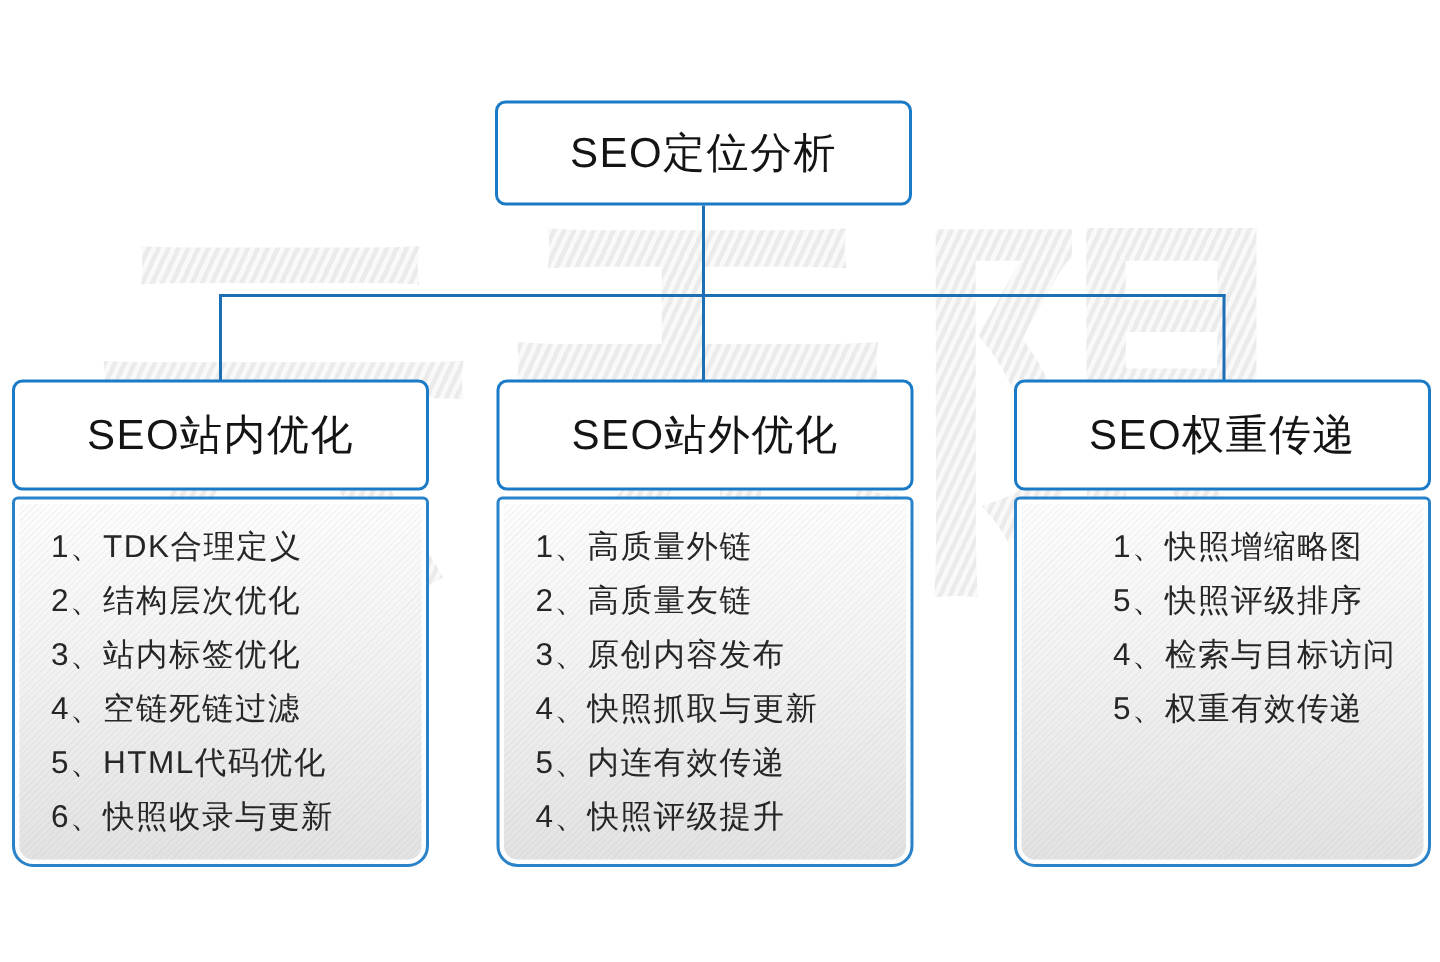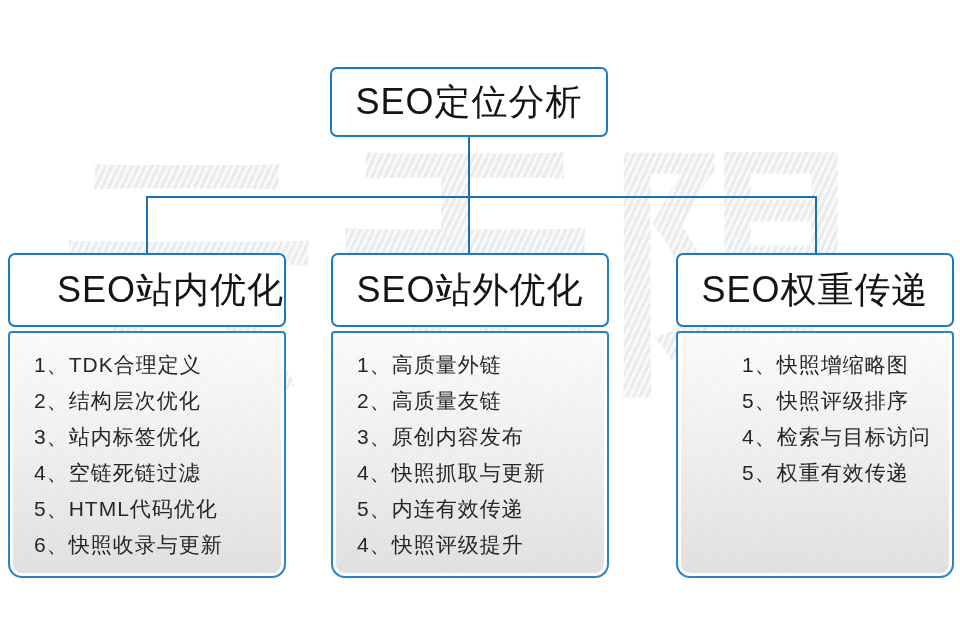--- a/index.html
+++ b/index.html
@@ -46,29 +46,29 @@
 
   
   .node-box {
     position: absolute;
     background: #ffffff;
     border: 2px solid #1a7ac6;
     border-radius: 7px;
     display: flex;
     align-items: center;
     justify-content: center;
-    font-size: 36px;
+    font-size: 28px;
     font-weight: 500;
     color: #141414;
     letter-spacing: 1px;
     z-index: 2;
   }
   #root-box { left: 330px; top: 67px; width: 278px; height: 70px; }
   .col-header { top: 253px; width: 278px; height: 74px; }
-  #col-header-0 { left: 8px; justify-content: flex-end; }
+  #col-header-0 { left: 8px; }
   #col-header-1 { left: 331px; }
   #col-header-2 { left: 676px; }
 
   
   .list-panel {
     position: absolute;
     top: 331px;
     width: 278px;
     height: 247px;
     border: 2px solid #2a82c8;

